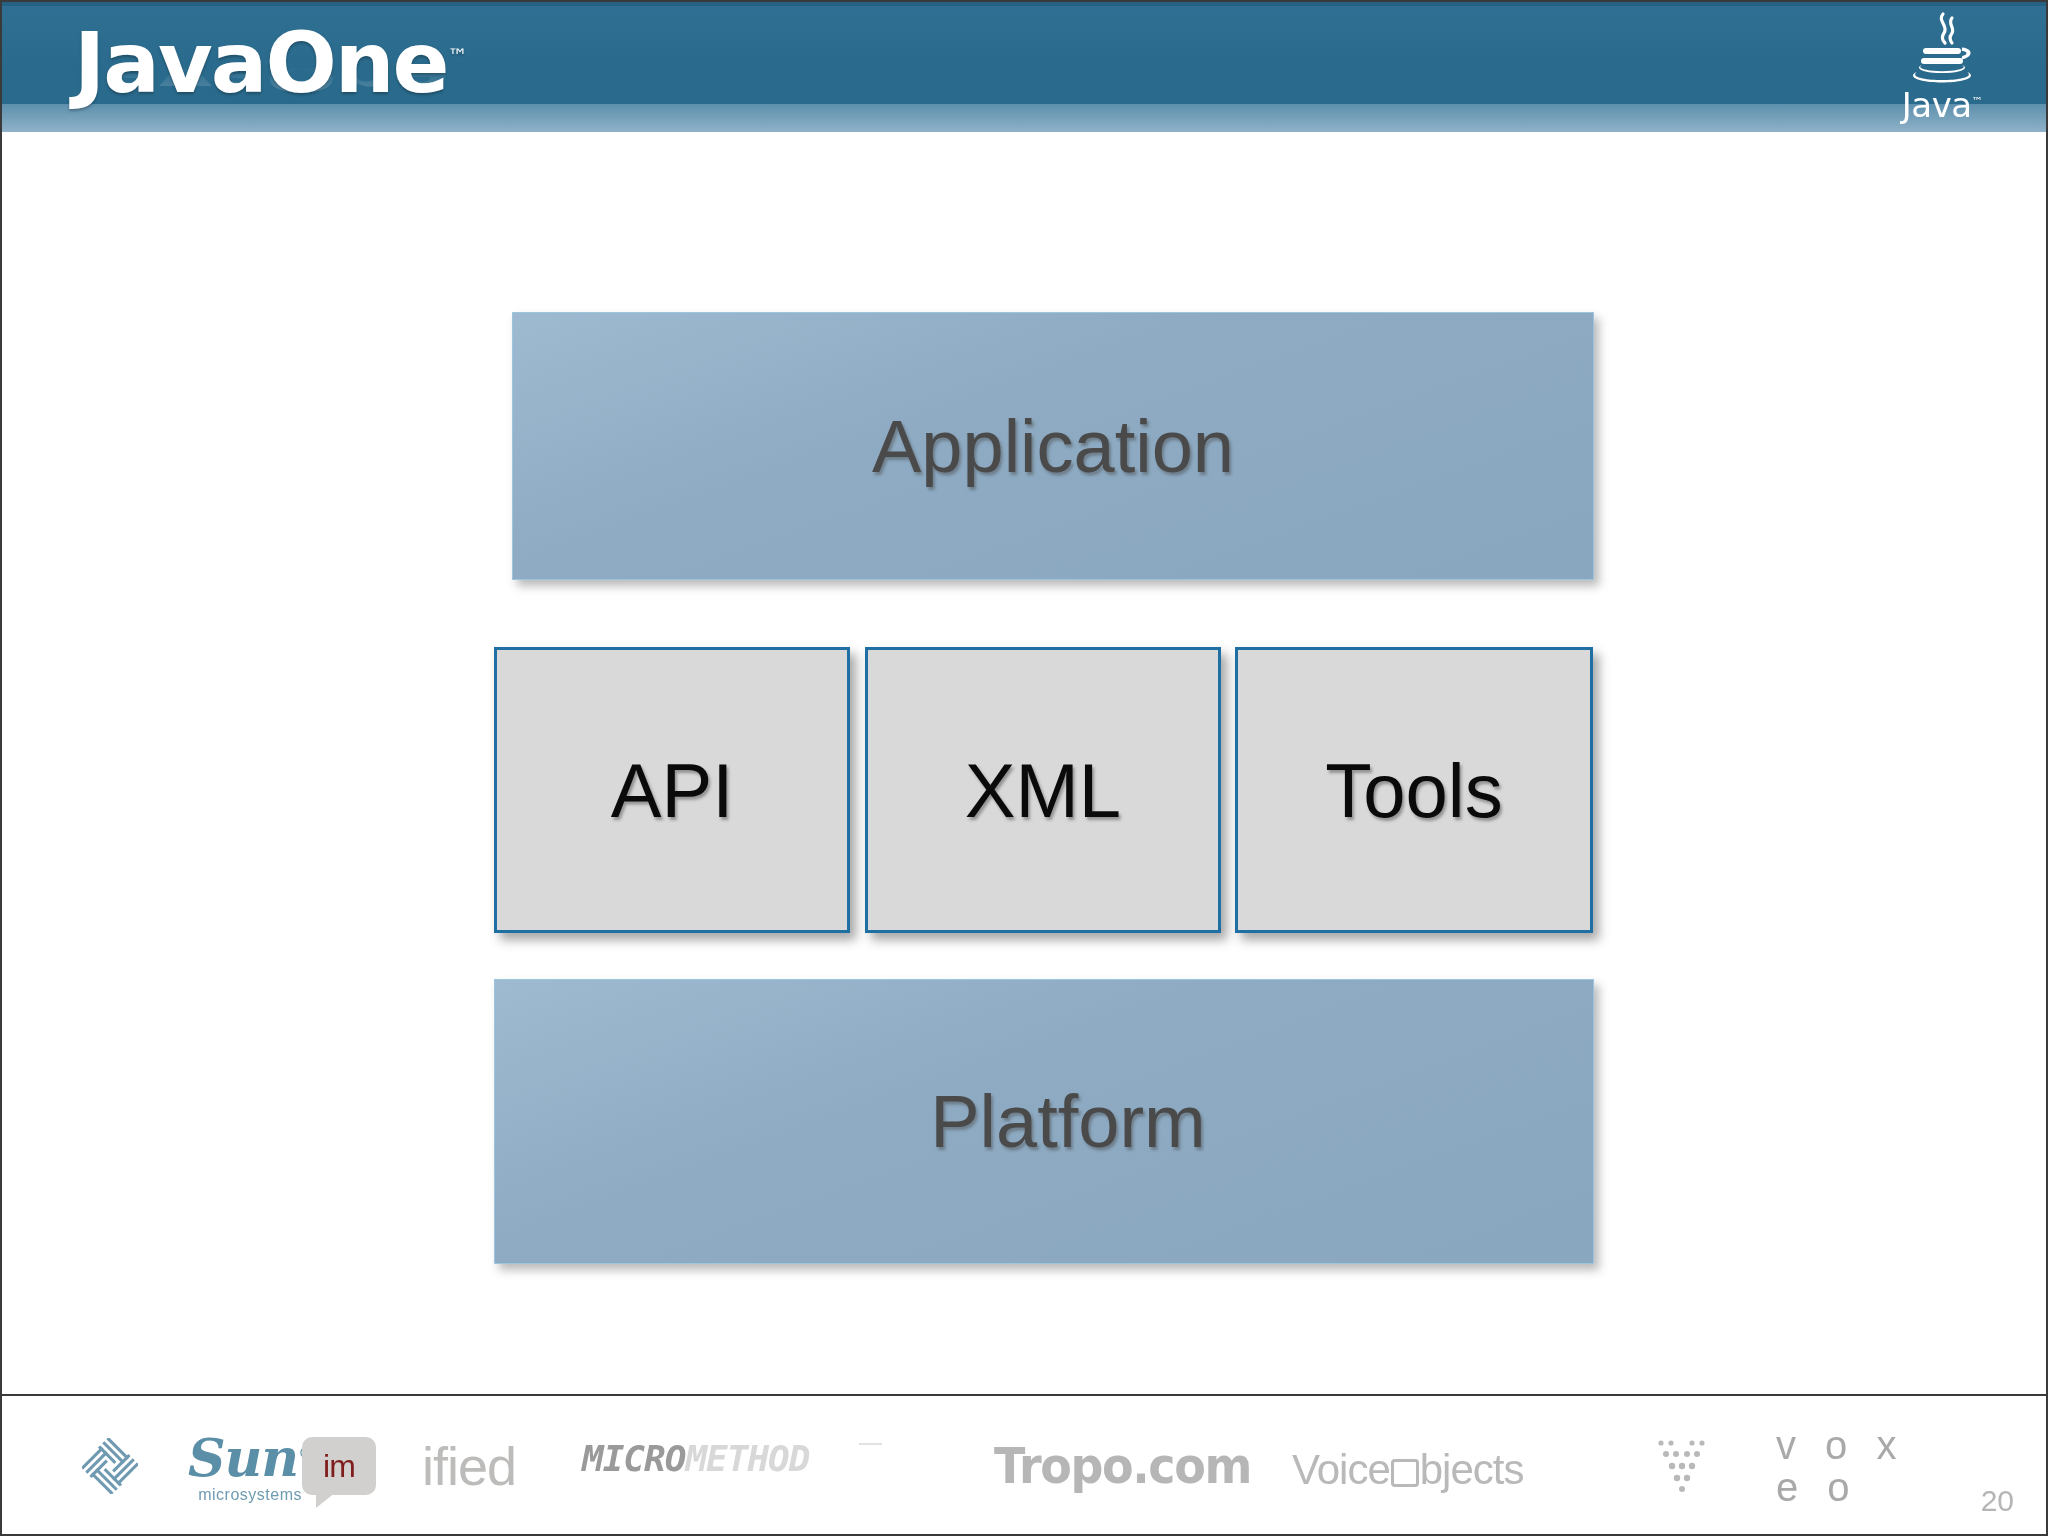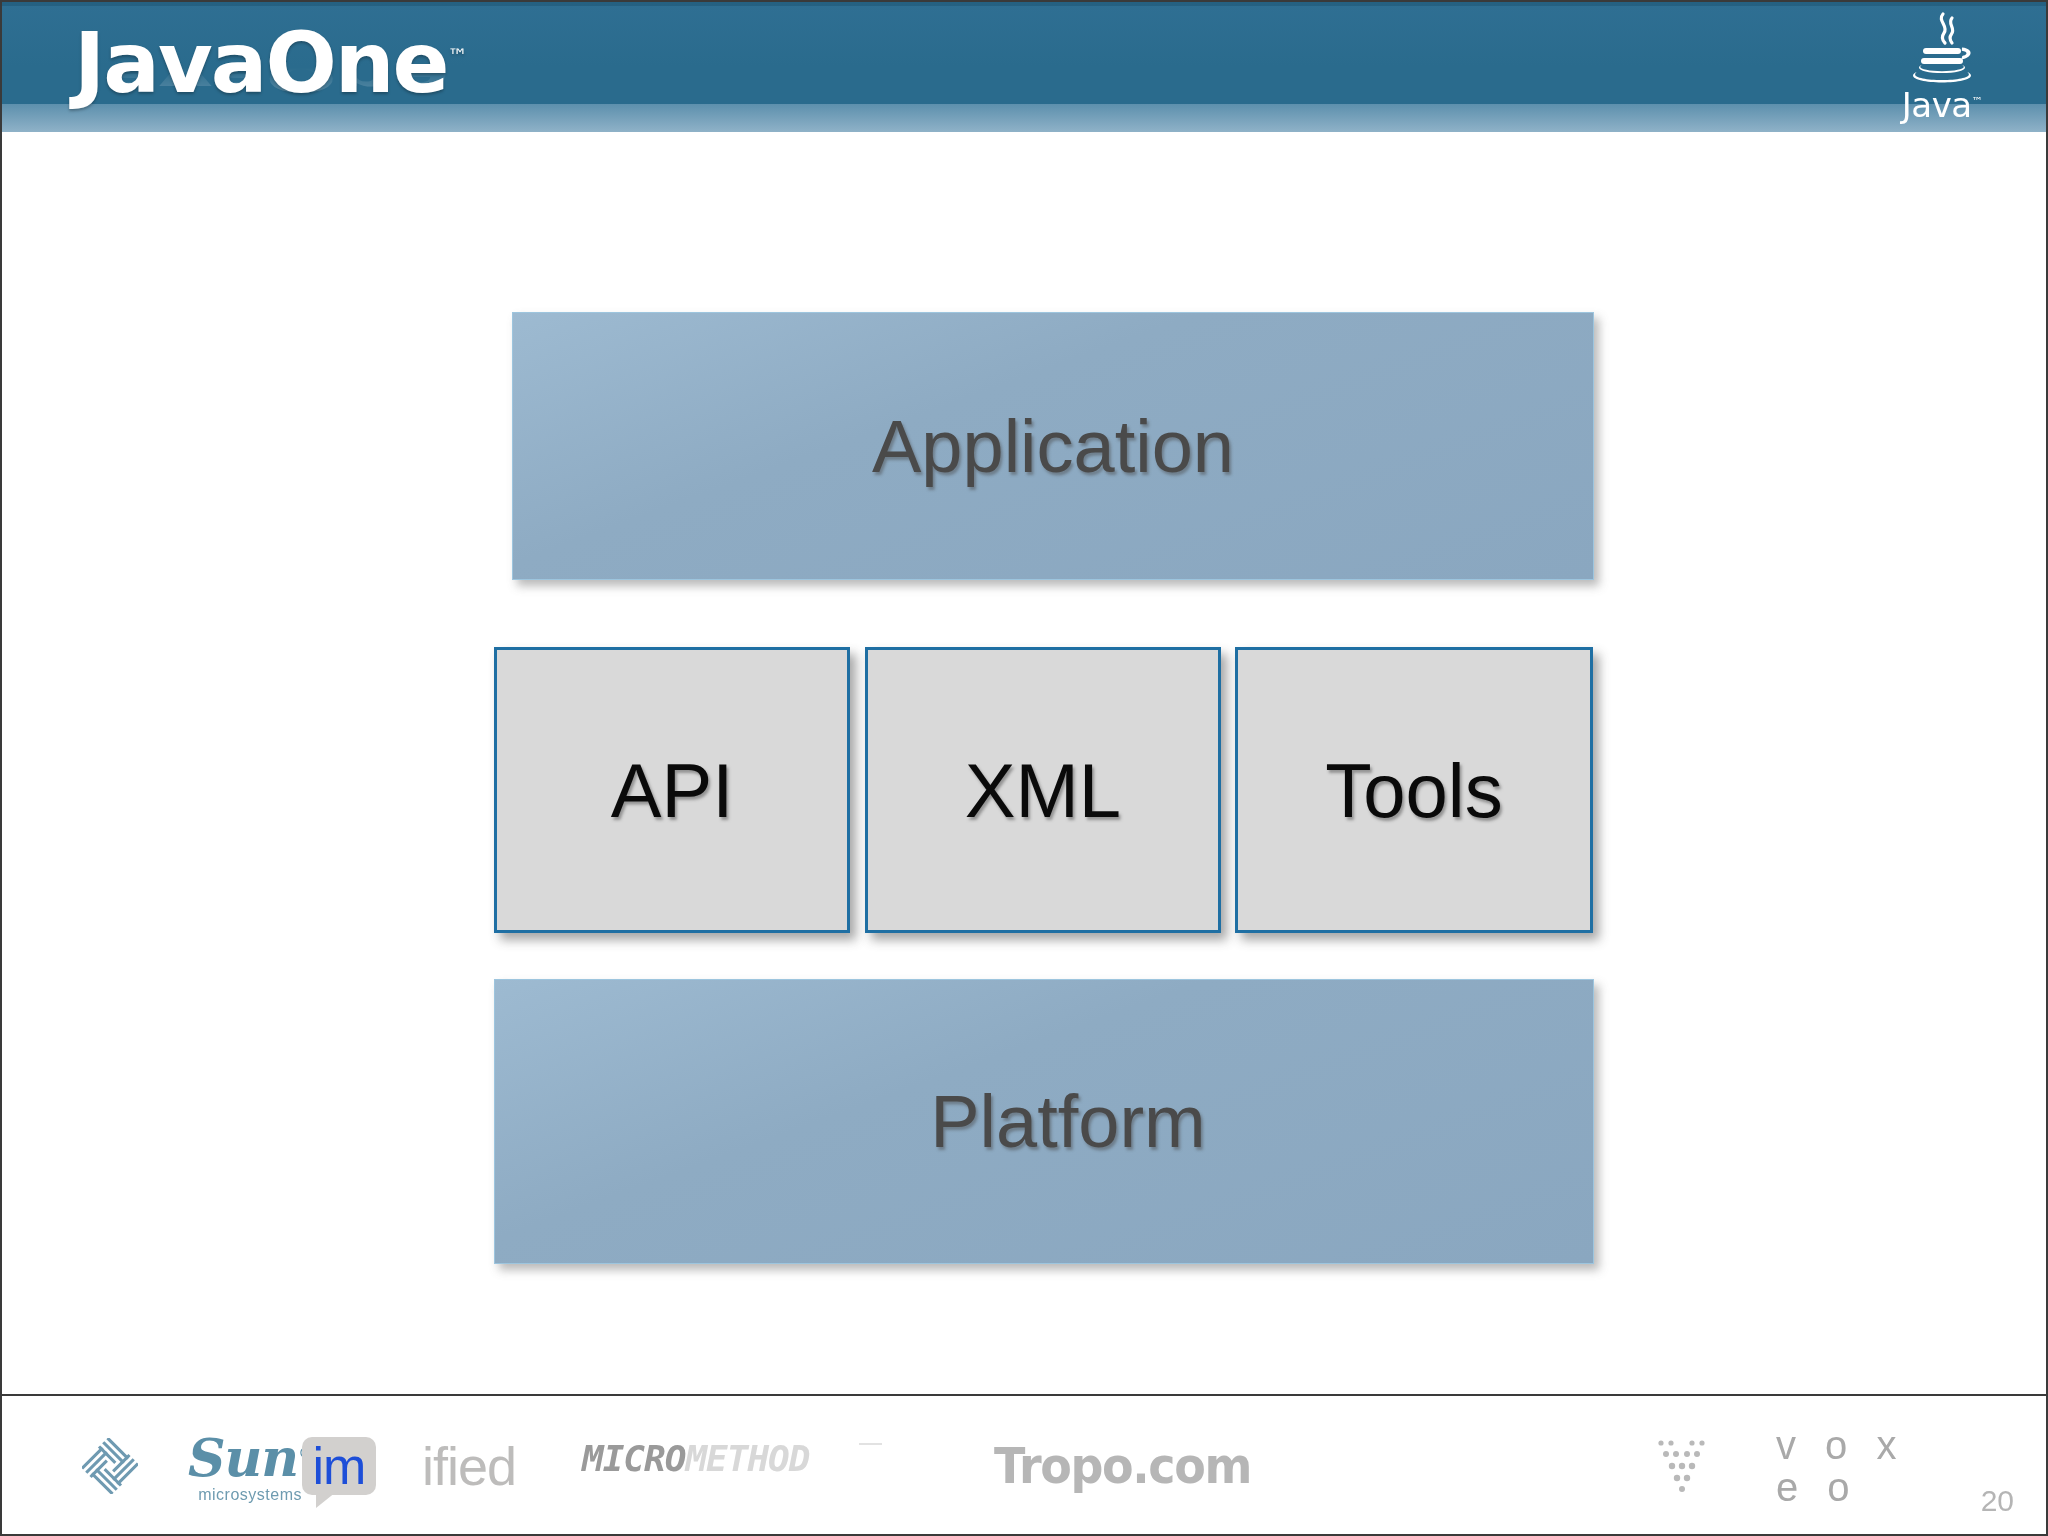--- a/index.html
+++ b/index.html
@@ -167,21 +167,21 @@
     position:relative; display:flex; align-items:center; justify-content:center;
     flex:0 0 auto;
   }
   .imi-bubble:after {
     content:""; position:absolute; left:14px; bottom:-13px;
     border-left:0 solid transparent; border-right:20px solid transparent;
     border-top:16px solid #d2d0ce;
   }
   .imi-bubble-text {
     font-family:"Liberation Sans", sans-serif;
-    font-size:52px; color:#1d4ed8; font-weight:400; line-height:40px;
+    font-size:32px; color:#7f1d1d; font-weight:400; line-height:40px;
     letter-spacing:-1px;
   }
   .imi-rest {
     font-family:"Liberation Sans", sans-serif;
     font-size:54px; color:#bdbcbb; line-height:54px;
     letter-spacing:-1px; margin-left:2px;
   }
 
   
   #logo-micromethod { left:580px; top:44px; width:300px; height:52px; flex-direction:row; align-items:flex-start; }
@@ -324,20 +324,23 @@
           <span class="mm-a">MICRO</span>
           <span class="mm-b">METHOD</span>
         </div>
         <div class="mm-underline"></div>
       </div>
 
       <div class="logo" id="logo-tropo">
         <span class="tropo-word">Tropo.com</span>
       </div>
 
+      <div class="logo" id="logo-voiceobjects">
+        <span class="vo-word"><span>Voice</span><span class="vo-sq"></span><span>bjects</span></span>
+      </div>
 
       <div class="logo" id="logo-voxeo">
         <svg class="voxeo-mark" viewBox="0 0 66 62">
           <g fill="#b9b9b9">
             <circle cx="9" cy="8" r="2.6"></circle>
               <circle cx="19" cy="8" r="2.6"></circle>
             <circle cx="40" cy="8" r="2.6"></circle>
               <circle cx="50" cy="8" r="2.6"></circle>
             <circle cx="14" cy="19" r="3"></circle>
               <circle cx="24" cy="19" r="3"></circle>

